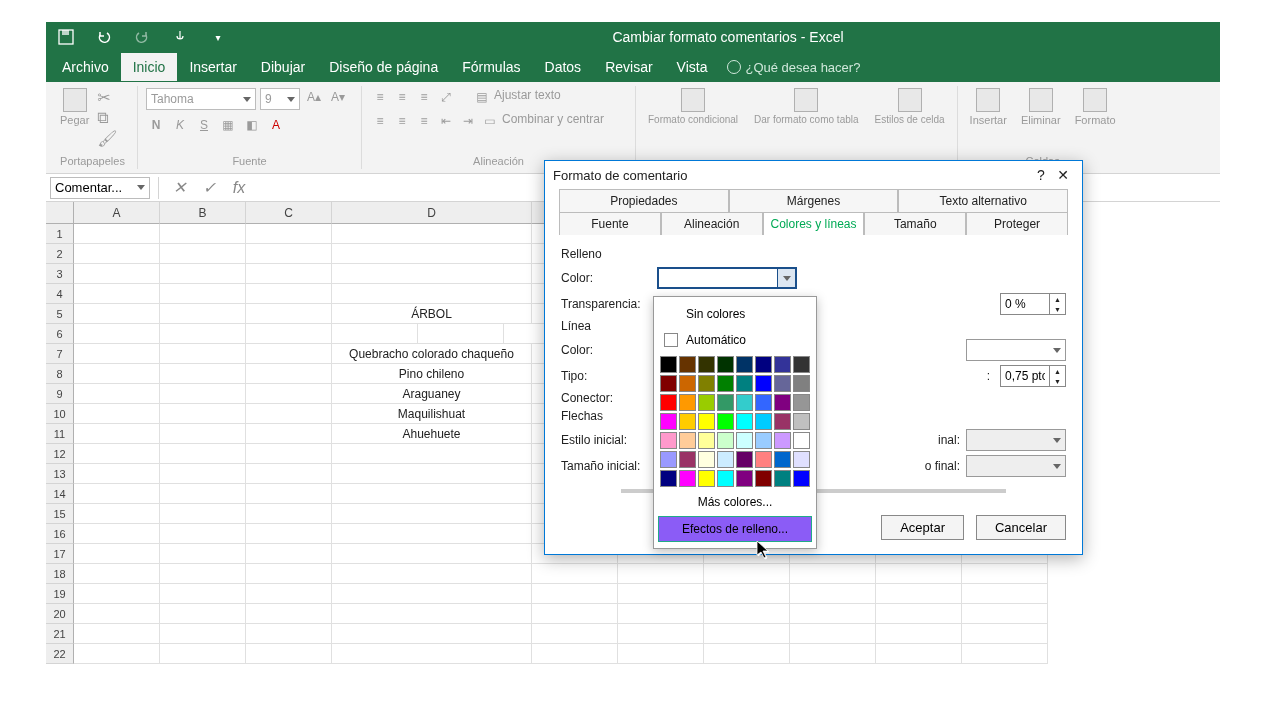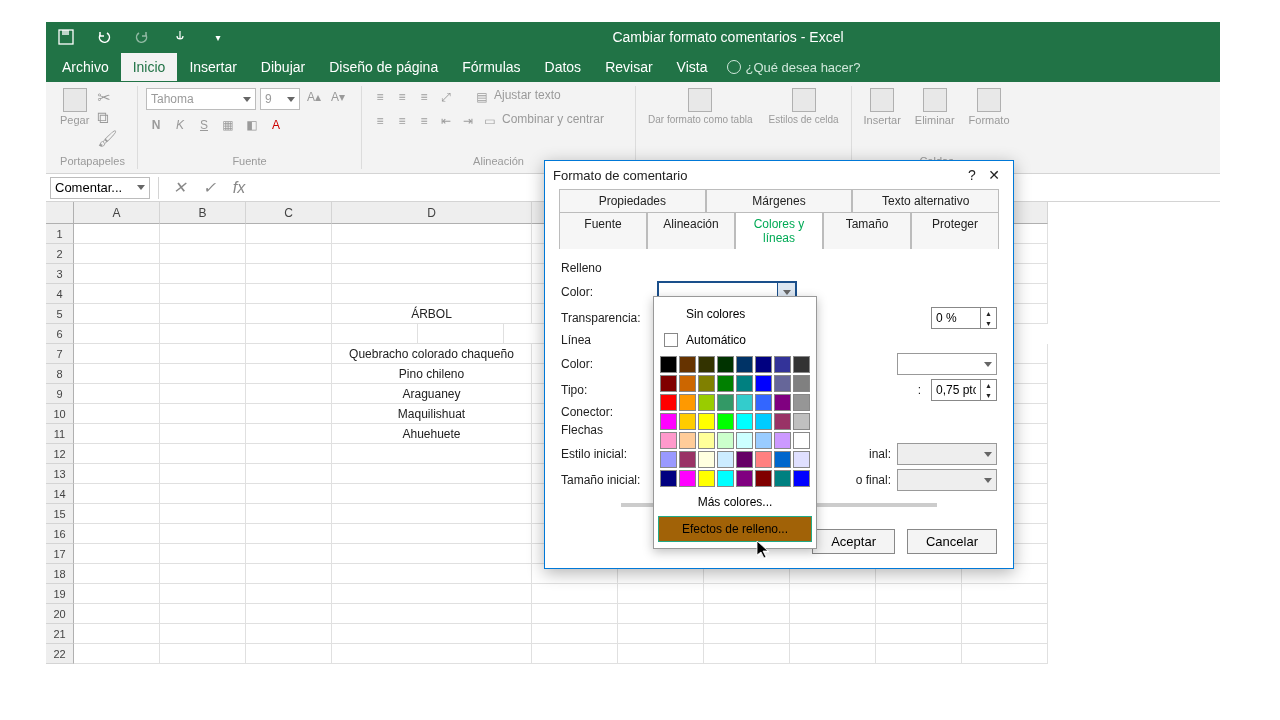--- a/index.html
+++ b/index.html
@@ -38,21 +38,21 @@
   .colhdrs { display:flex; height:22px; }
   .colhdr { border-right:1px solid #d4d4d4; border-bottom:1px solid #b0b0b0; background:#eee; font-size:12px; text-align:center; line-height:22px; color:#444; }
   .grid { position:relative; }
   .gridrow { display:flex; height:20px; }
   .cell { border-right:1px solid #e0e0e0; border-bottom:1px solid #e0e0e0; font-size:12px; padding:0 4px; line-height:20px; overflow:hidden; text-align:center; white-space:nowrap; }
   .cell.txt { color:#222; }
   .corner { width:28px; height:22px; background:#eee; border-right:1px solid #b0b0b0; border-bottom:1px solid #b0b0b0; }
   .cols-area { display:flex; flex-direction:column; flex:1; }
 
   
-  .dialog { position:absolute; left:544px; top:160px; width:470px; background:#fff; border:1px solid #0078d7; box-shadow:0 4px 16px rgba(0,0,0,.3); font-size:12px; color:#222; }
+  .dialog { position:absolute; left:544px; top:160px; width:539px; background:#fff; border:1px solid #0078d7; box-shadow:0 4px 16px rgba(0,0,0,.3); font-size:12px; color:#222; }
   .dlg-title { height:28px; display:flex; align-items:center; padding:0 8px; font-size:13px; }
   .dlg-title .spacer { flex:1; }
   .dlg-title .dlg-ic { width:22px; text-align:center; font-size:14px; cursor:pointer; }
   .dlg-tabs1 { display:flex; border-bottom:none; padding:0 14px; }
   .dlg-tab { flex:1; text-align:center; padding:4px 0; border:1px solid #bcbcbc; border-bottom:none; background:#f6f6f6; font-size:12px; cursor:pointer; }
   .dlg-tabs2 { display:flex; padding:0 14px; }
   .dlg-tab.active { background:#fff; color:#0a5; font-weight:500; position:relative; }
   .dlg-body { padding:8px 16px 12px 16px; }
   .section-label { font-size:12px; margin:4px 0 6px 0; color:#222; }
   .form-row { display:flex; align-items:center; margin:4px 0; gap:6px; }
@@ -69,21 +69,21 @@
   .dlg-buttons { display:flex; justify-content:flex-end; gap:12px; padding:10px 16px 14px; }
   .dlg-btn { border:1px solid #888; background:#f4f4f4; padding:4px 18px; font-size:13px; cursor:pointer; }
 
   
   .color-popup { position:absolute; left:653px; top:296px; width:164px; background:#fff; border:1px solid #999; box-shadow:0 3px 10px rgba(0,0,0,.25); padding:4px 0; z-index:20; }
   .cp-item { height:26px; display:flex; align-items:center; padding:0 10px; gap:8px; font-size:12px; cursor:pointer; }
   .cp-check { width:14px; height:14px; border:1px solid #888; }
   .cp-swgrid { display:grid; grid-template-columns: repeat(8, 17px); grid-auto-rows:17px; gap:2px; padding:3px 6px; }
   .cp-sw { width:17px; height:17px; border:1px solid #888; cursor:pointer; }
   .cp-link { text-align:center; padding:5px 0; font-size:12px; cursor:pointer; }
-  .cp-link.highlight { background:#a16207; border:1px solid #2a8; margin:2px 4px; }
+  .cp-link.highlight { background:#8b5cf6; border:1px solid #2a8; margin:2px 4px; }
   .cursor { position:absolute; left:756px; top:540px; width:16px; height:20px; z-index:30; }
   .cursor svg { filter: drop-shadow(1px 1px 0 #fff); }
   .slider-track { height:4px; background:#ccc; position:relative; margin:12px 60px 0 60px; }
   .slider-thumb { width:10px; height:16px; background:#888; position:absolute; top:-6px; left:44%; }
 </style>
 </head>
 <body>
 
 <div class="app">
   <div class="letterbox-top"></div>
@@ -200,20 +200,24 @@
             <span class="minibtn">▭</span>
             <span style="font-size:12px">Combinar y centrar</span>
           </div>
         </div>
         <div class="rgroup-label">Alineación</div>
       </div>
 
 
       <div class="rgroup" style="min-width:200px">
         <div class="rgroup-body" style="gap:8px">
+          <div class="big-btn">
+              <div class="ic"></div>
+              <span style="font-size:10px">Formato condicional</span>
+            </div>
           <div class="big-btn">
               <div class="ic"></div>
               <span style="font-size:10px">Dar formato como tabla</span>
             </div>
           <div class="big-btn">
               <div class="ic"></div>
               <span style="font-size:10px">Estilos de celda</span>
             </div>
         </div>
         <div class="rgroup-label"></div>

